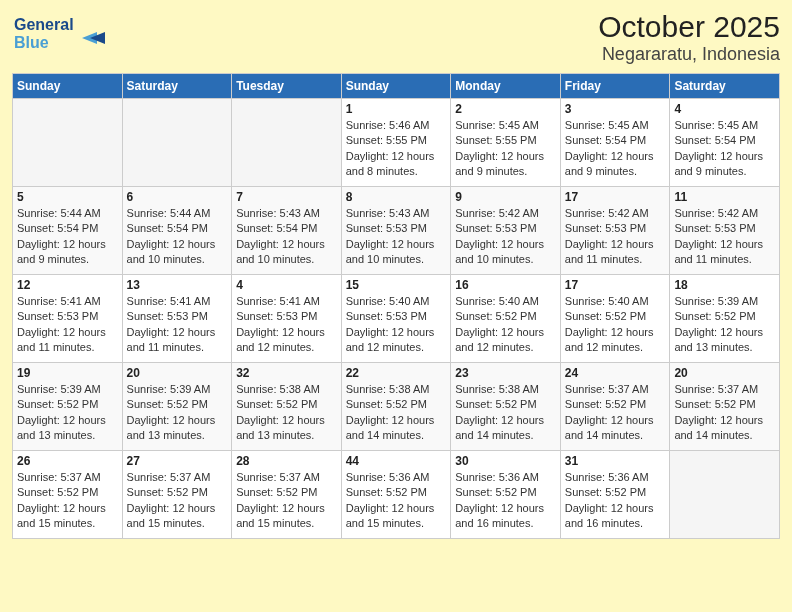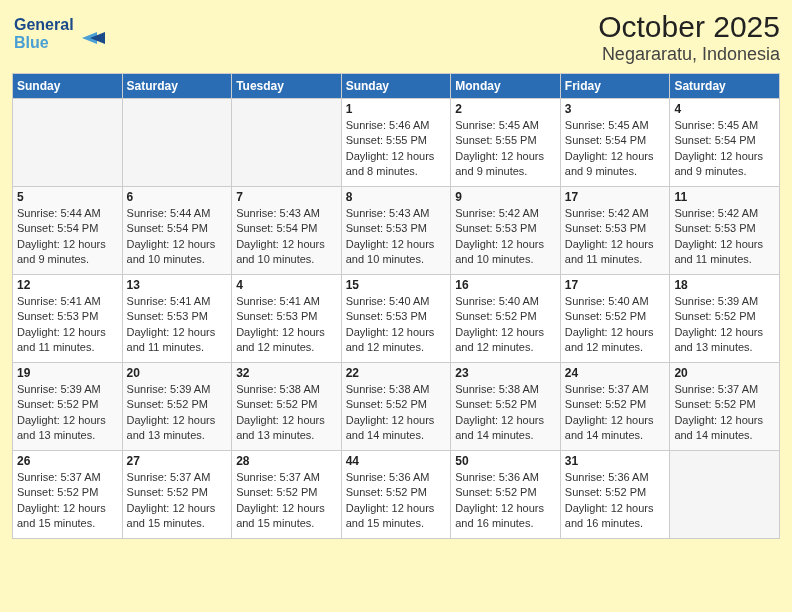--- a/index.html
+++ b/index.html
@@ -325,21 +325,21 @@
 and 15 minutes.</div>
           </td>
           <td>
             <div class="day-num">44</div>
             <div class="day-info" style="white-space: pre-line;">Sunrise: 5:36 AM
 Sunset: 5:52 PM
 Daylight: 12 hours
 and 15 minutes.</div>
           </td>
           <td>
-            <div class="day-num">50</div>
+            <div class="day-num">30</div>
             <div class="day-info" style="white-space: pre-line;">Sunrise: 5:36 AM
 Sunset: 5:52 PM
 Daylight: 12 hours
 and 16 minutes.</div>
           </td>
           <td>
             <div class="day-num">31</div>
             <div class="day-info" style="white-space: pre-line;">Sunrise: 5:36 AM
 Sunset: 5:52 PM
 Daylight: 12 hours

